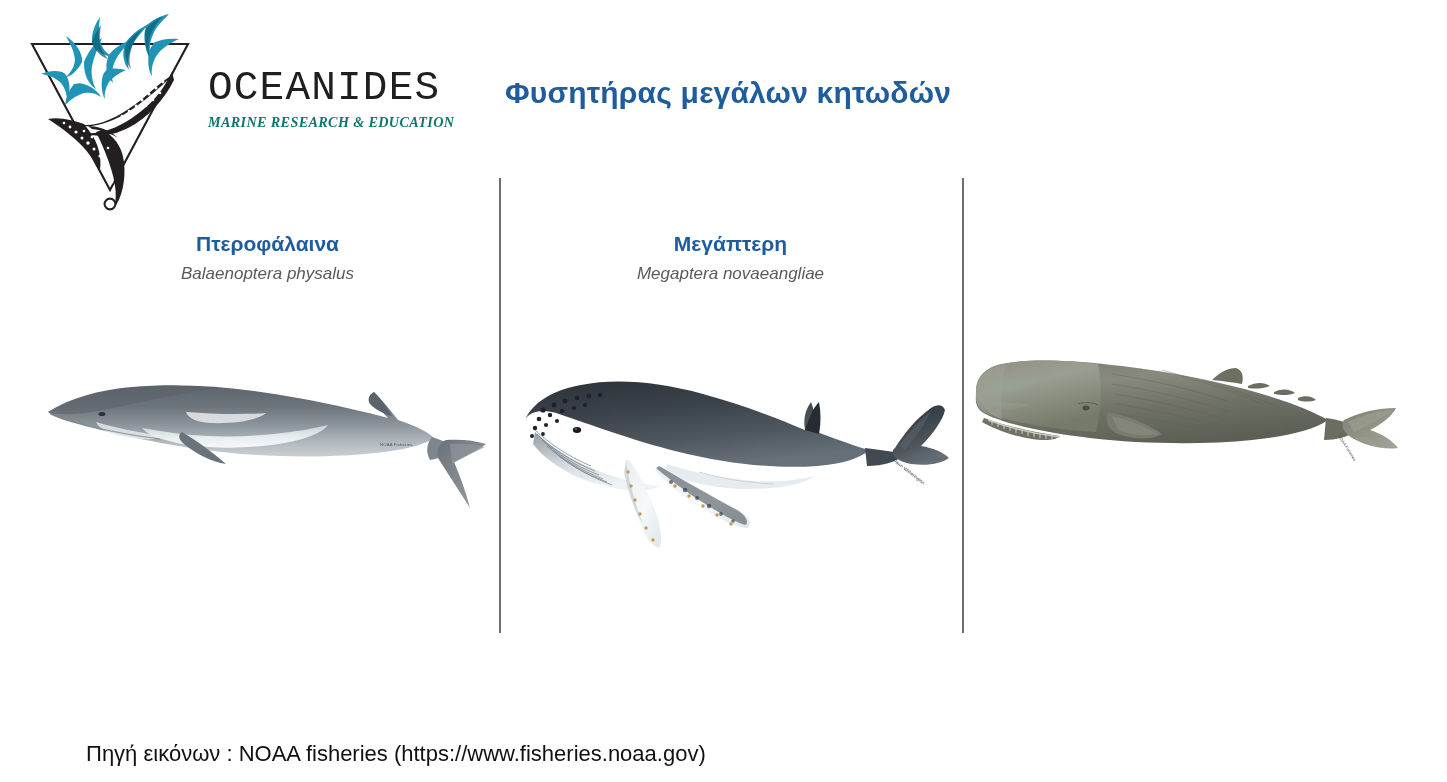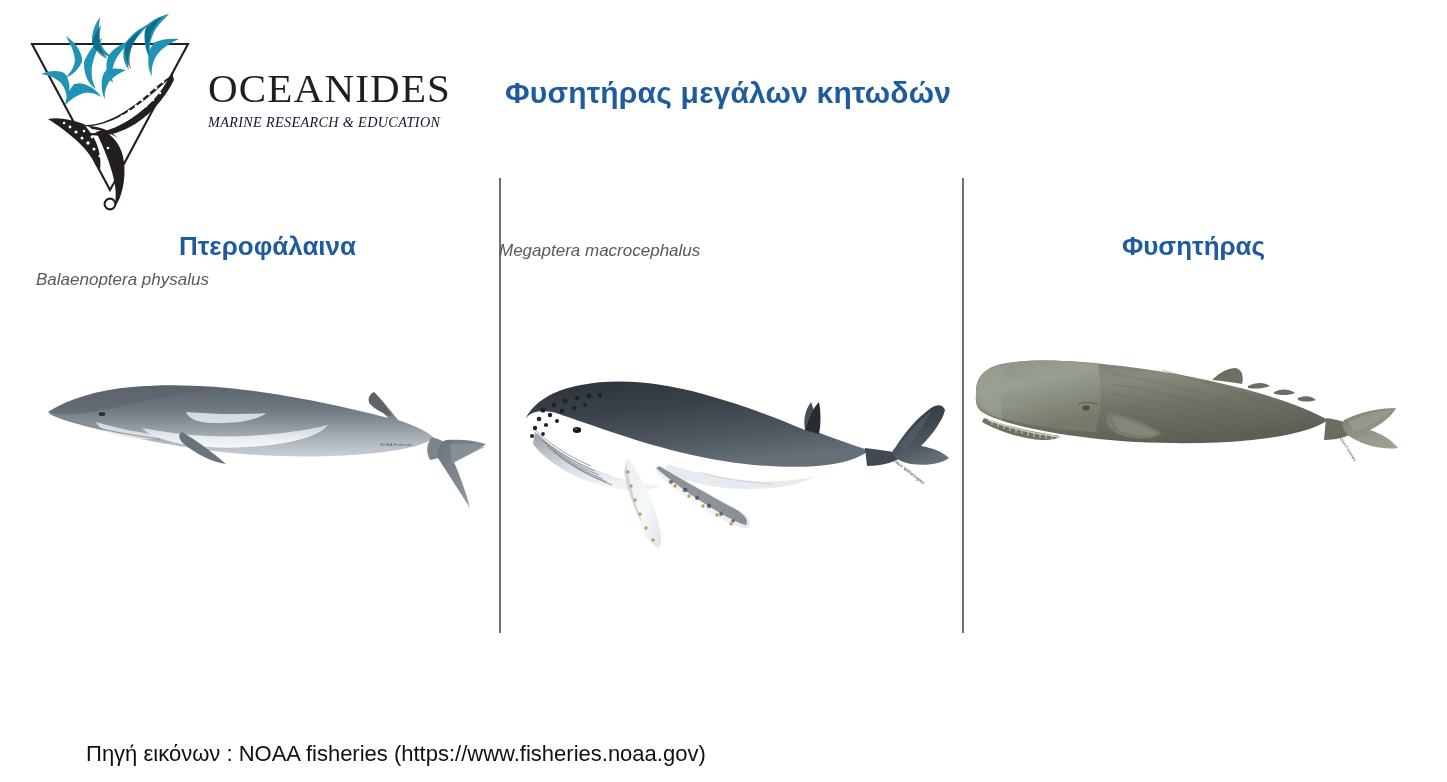--- a/index.html
+++ b/index.html
@@ -32,34 +32,34 @@
     height: 200px;
   }
   #logo-wordmark {
     position: absolute;
     left: 186px;
     top: 56px;
     width: 250px;
     text-align: left;
   }
   #logo-name {
-    font-family: Liberation Serif, serif;
+    font-family: Liberation Mono, monospace;
     font-size: 41px;
     letter-spacing: 1.2px;
     color: #201f20;
     line-height: 1;
     white-space: nowrap;
   }
   #logo-tagline {
     font-family: "Liberation Serif", serif;
     font-style: italic;
-    font-weight: normal;
+    font-weight: bold;
     font-size: 14.2px;
     letter-spacing: 0.35px;
-    color: #0f172a;
+    color: #0f766e;
     line-height: 1;
     margin-top: 6px;
     white-space: nowrap;
   }
 
   
   #page-title {
     position: absolute;
     left: 505px;
     top: 76px;
@@ -87,27 +87,28 @@
     top: 232px;
     width: 463px;
     height: 400px;
   }
   #col-1 { left: 36px; }
   #col-2 { left: 499px; }
   #col-3 { left: 962px; }
 
   .species-name {
     text-align: center;
-    font-size: 26px;
+    font-size: 21px;
     font-weight: bold;
     color: #1f5c9e;
     line-height: 1.1;
     white-space: nowrap;
   }
   .species-latin {
+    text-align: center;
     font-size: 17px;
     font-style: italic;
     color: #5a5a5a;
     margin-top: 10px;
     line-height: 1.1;
     white-space: nowrap;
   }
   .species-art {
     position: absolute;
     left: 0;
@@ -284,21 +285,22 @@
                C424,152 412,134 402,118
                C400,110 404,102 410,100 Z" fill="url(#finFluke)"></path>
       <path d="M414,104 C428,103 440,104 449,107 C438,112 426,118 416,124 Z" fill="#8d959b" opacity="0.7"></path>
 
       <text x="344" y="106" font-family="'Liberation Sans',sans-serif" font-size="4.2" fill="#55595d" letter-spacing="0.2">NOAA Fisheries</text>
     </svg>
   </div>
 </div>
 
 <div id="col-2" class="species-col">
-  <div class="species-latin">Megaptera macrocephalus</div>
+  <div class="species-name">Μεγάπτερη</div>
+  <div class="species-latin">Megaptera novaeangliae</div>
 
   <div class="species-art">
     <svg viewBox="0 0 463 260" width="463" height="260">
       <defs>
         <linearGradient id="hbBody" x1="0.1" y1="0" x2="0.5" y2="1">
           <stop offset="0%" stop-color="#2d3339"></stop>
           <stop offset="35%" stop-color="#3a4249"></stop>
           <stop offset="70%" stop-color="#4e575e"></stop>
           <stop offset="100%" stop-color="#667078"></stop>
         </linearGradient>
@@ -408,21 +410,20 @@
                C400,122 392,116 394,110 Z" fill="url(#hbBody)"></path>
       <path d="M400,106 C410,92 420,80 432,71 C426,84 416,98 406,110 Z" fill="#5b656d" opacity="0.55"></path>
       <path d="M414,112 C426,112 438,115 446,119 C436,122 422,122 410,119 Z" fill="#5b656d" opacity="0.45"></path>
 
       <text x="390" y="118" font-family="'Liberation Sans',sans-serif" font-size="4.6" fill="#3a4147" transform="rotate(38 390 118)">© Dawn Witherington</text>
     </svg>
   </div>
 </div>
 
 <div id="col-3" class="species-col">
-  <div class="species-name">Φυσητήρας</div>
 
   <div class="species-art">
     <svg viewBox="0 0 463 260" width="463" height="260">
       <defs>
         <linearGradient id="spBody" x1="0.15" y1="0" x2="0.55" y2="1">
           <stop offset="0%" stop-color="#7b7d70"></stop>
           <stop offset="28%" stop-color="#878a7c"></stop>
           <stop offset="60%" stop-color="#6f7265"></stop>
           <stop offset="100%" stop-color="#5c5f54"></stop>
         </linearGradient>

